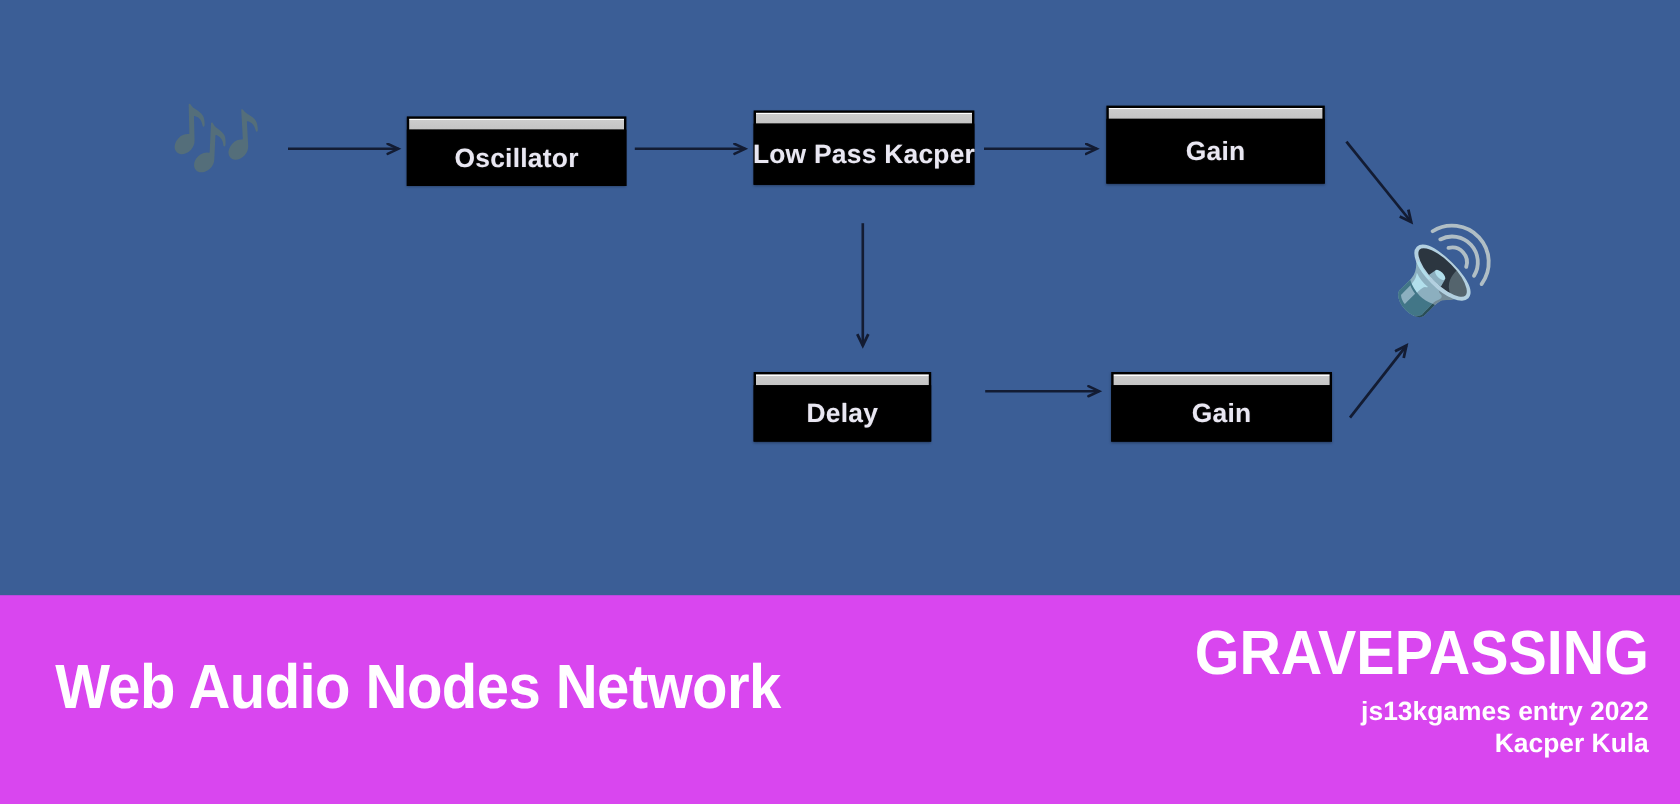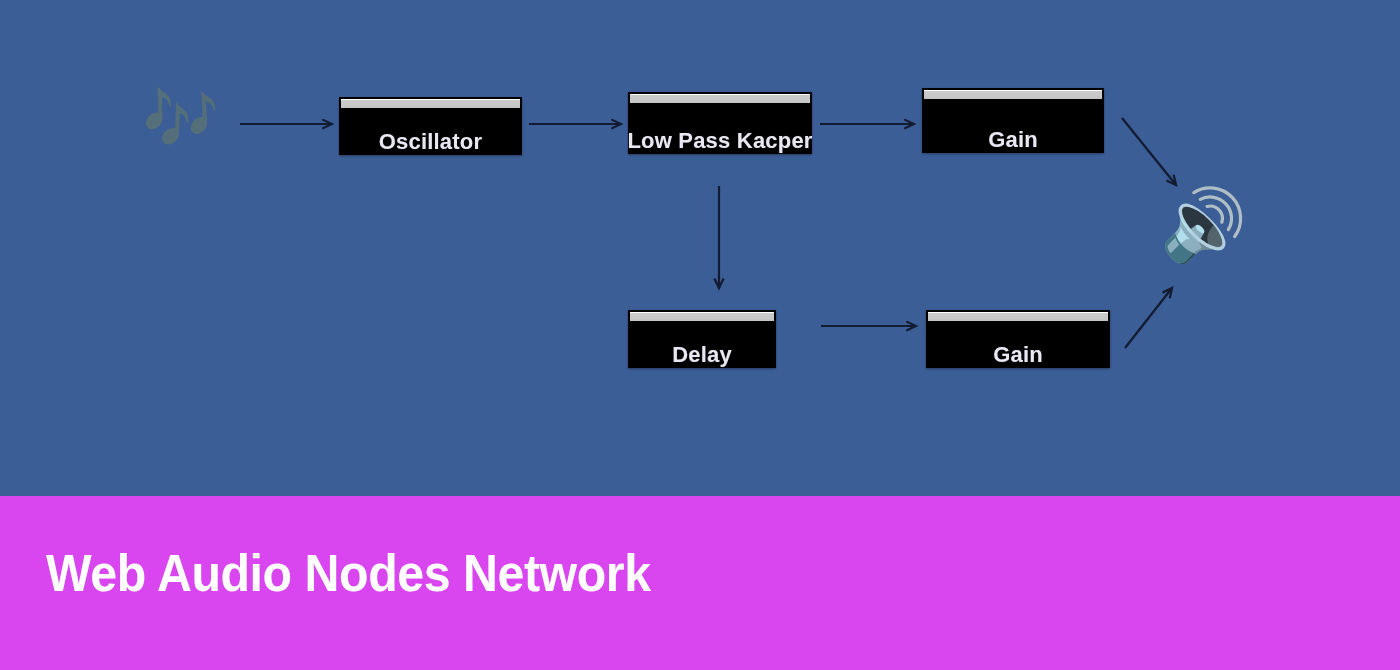--- a/index.html
+++ b/index.html
@@ -52,21 +52,21 @@
   }
   .node-bar {
     height: 9px;
     background: linear-gradient(to bottom, #ffffff 0px, #ffffff 1px, #cccccc 1px, #c4c4c4 100%);
     flex: 0 0 auto;
     margin: 2px 2px 0 2px;
   }
   .node-body {
     flex: 1 1 auto;
     display: flex;
-    align-items: flex-end;
+    align-items: center;
     justify-content: center;
     background: #000000;
   }
   .node-label {
     color: #e9e7f2;
     font-family: "Liberation Sans", sans-serif;
     font-weight: bold;
     font-size: 22px;
     letter-spacing: 0.2px;
     white-space: nowrap;
@@ -209,15 +209,20 @@
         <span class="node-label">Gain</span>
       </div>
     </div>
 
     <div class="emoji" id="speaker-icon">🔊</div>
 
   </div>
 
   <div id="footer">
     <div id="footer-title">Web Audio Nodes Network</div>
+    <div id="brand-block">
+      <div id="brand-name">GRAVEPASSING</div>
+      <div id="brand-entry">js13kgames entry 2022</div>
+      <div id="brand-author">Kacper Kula</div>
+    </div>
   </div>
 
 </div>
 
 </body></html>

